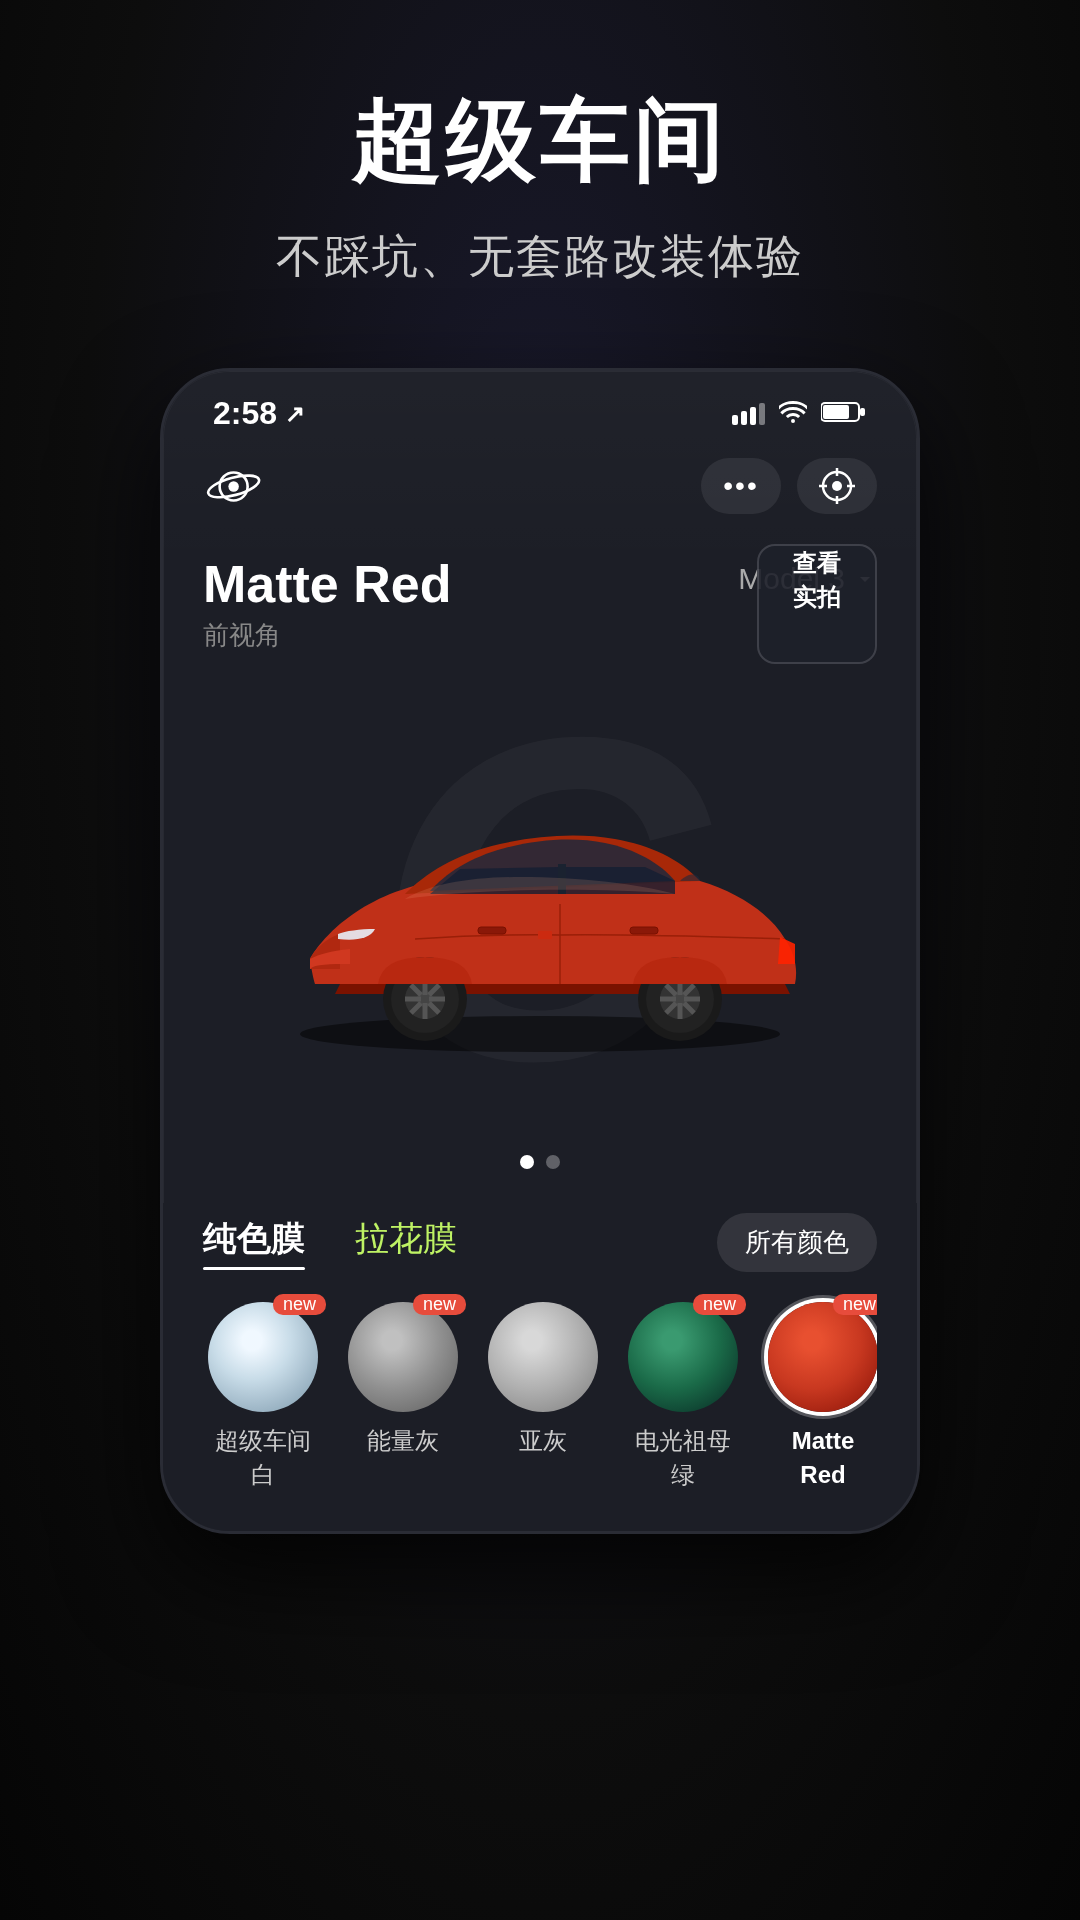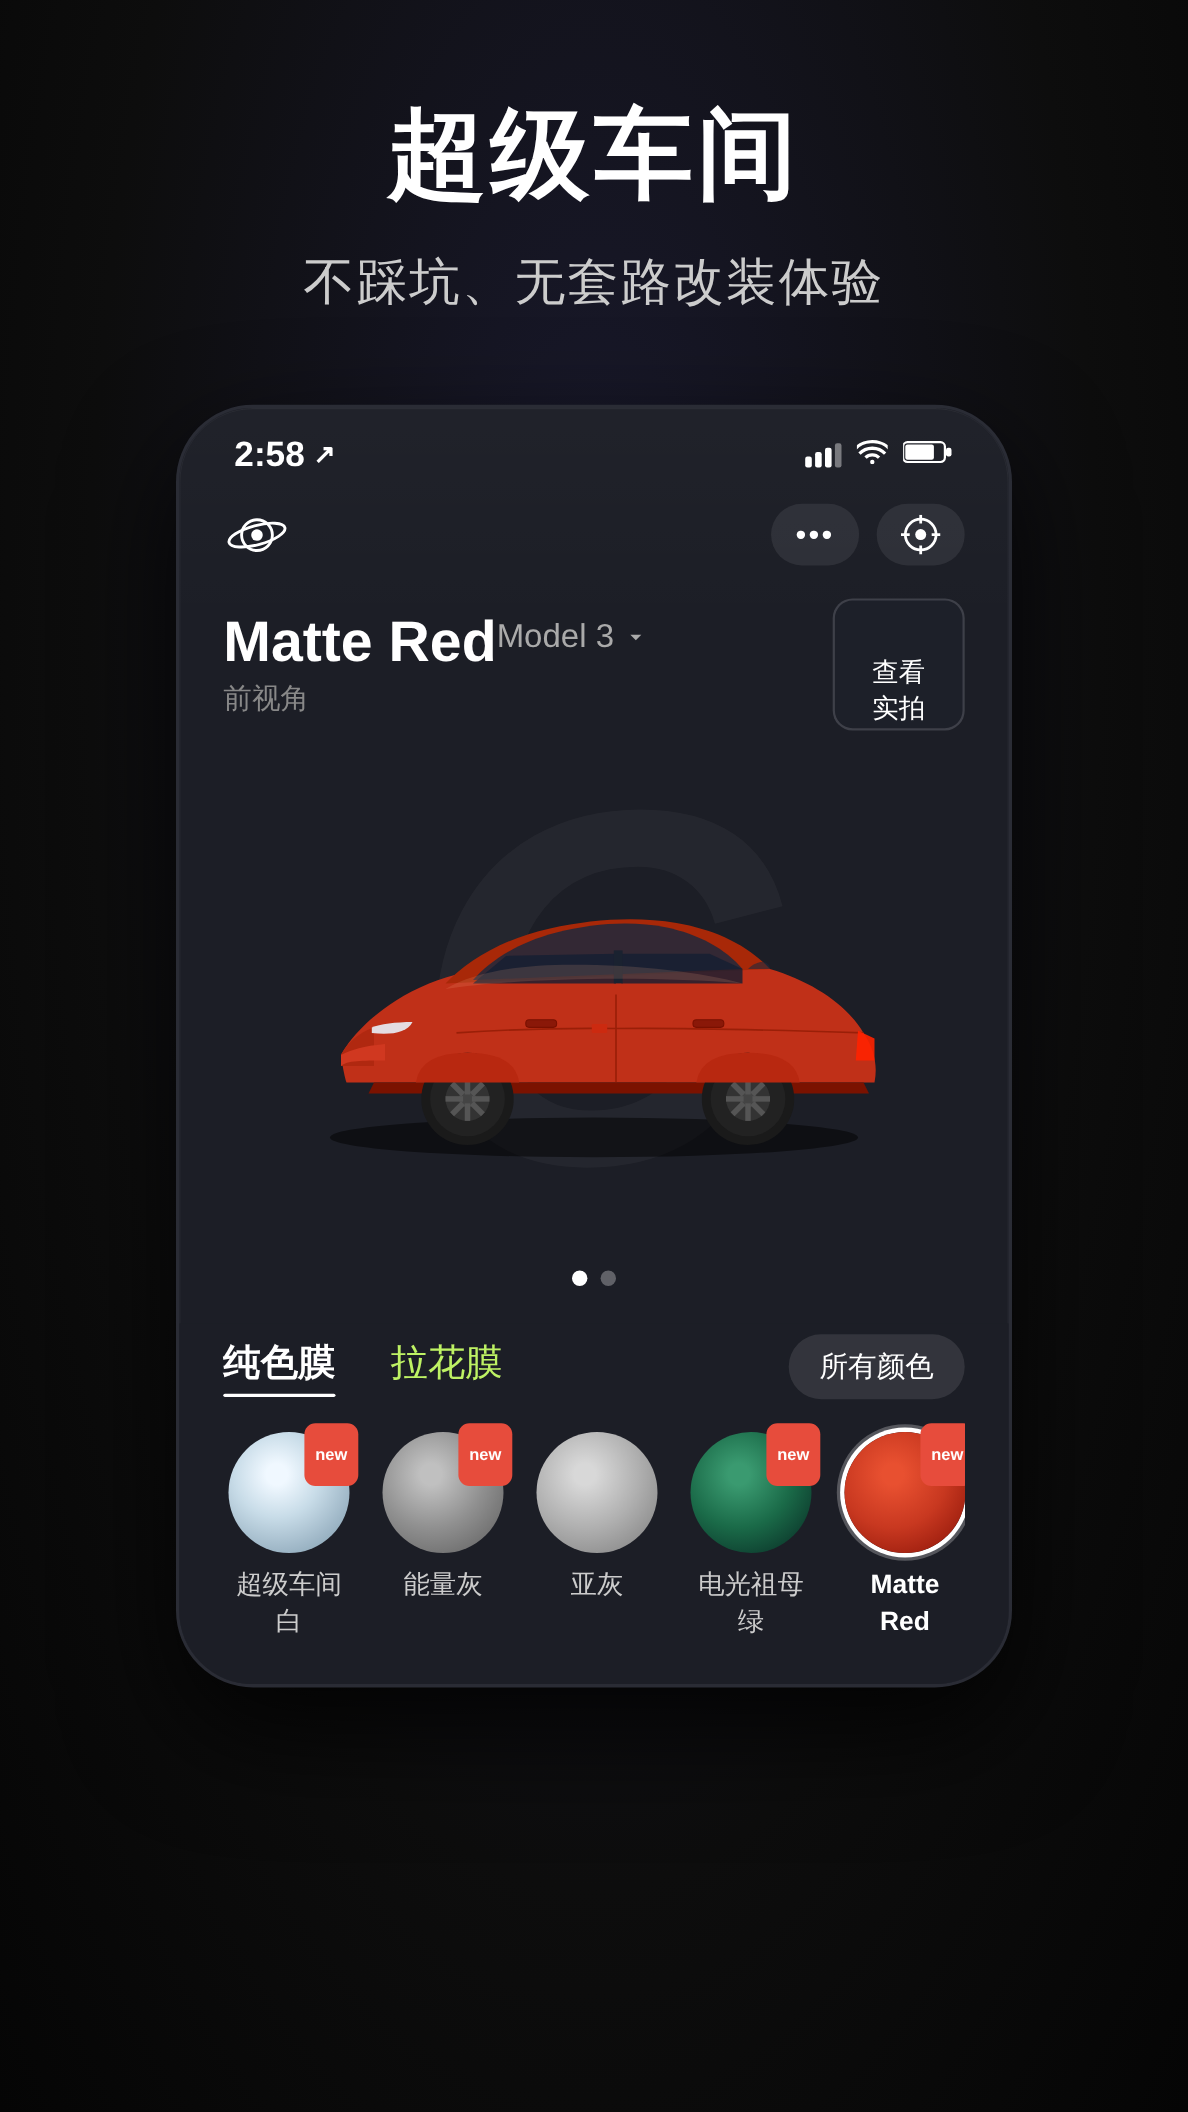--- a/index.html
+++ b/index.html
@@ -139,20 +139,21 @@
     }
 
     
     .car-view-section {
       padding: 20px 40px 10px;
       position: relative;
     }
 
     .car-title-row {
       display: flex;
+      justify-content: space-between;
       align-items: flex-start;
       margin-bottom: 6px;
     }
 
     .car-name {
       font-size: 52px;
       font-weight: 700;
       color: #ffffff;
     }
 
@@ -176,24 +177,25 @@
       position: absolute;
       right: 40px;
       top: 10px;
       width: 120px;
       height: 120px;
       background: rgba(30,32,42,0.9);
       border-radius: 18px;
       border: 2px solid rgba(255,255,255,0.15);
       display: flex;
       align-items: center;
-      justify-content: flex-end;
+      justify-content: flex-start;
       flex-direction: column;
       cursor: pointer;
       z-index: 10;
+      font-weight: bold;
     }
 
     .real-photo-text {
       color: white;
       font-size: 24px;
       text-align: center;
       line-height: 1.4;
     }
 
     
@@ -329,23 +331,23 @@
       border-radius: 50%;
       position: relative;
     }
 
     .new-badge {
       position: absolute;
       top: -8px;
       right: -8px;
       background: #e74c3c;
       color: white;
-      font-size: 15px;
-      font-weight: 700;
-      padding: 20px 10px;
+      font-size: 18px;
+      font-weight: 400;
+      padding: 0 10px;
       border-radius: 10px;
       z-index: 3;
     }
 
     .swatch-label {
       font-size: 24px;
       color: #cccccc;
       text-align: center;
       line-height: 1.4;
     }

